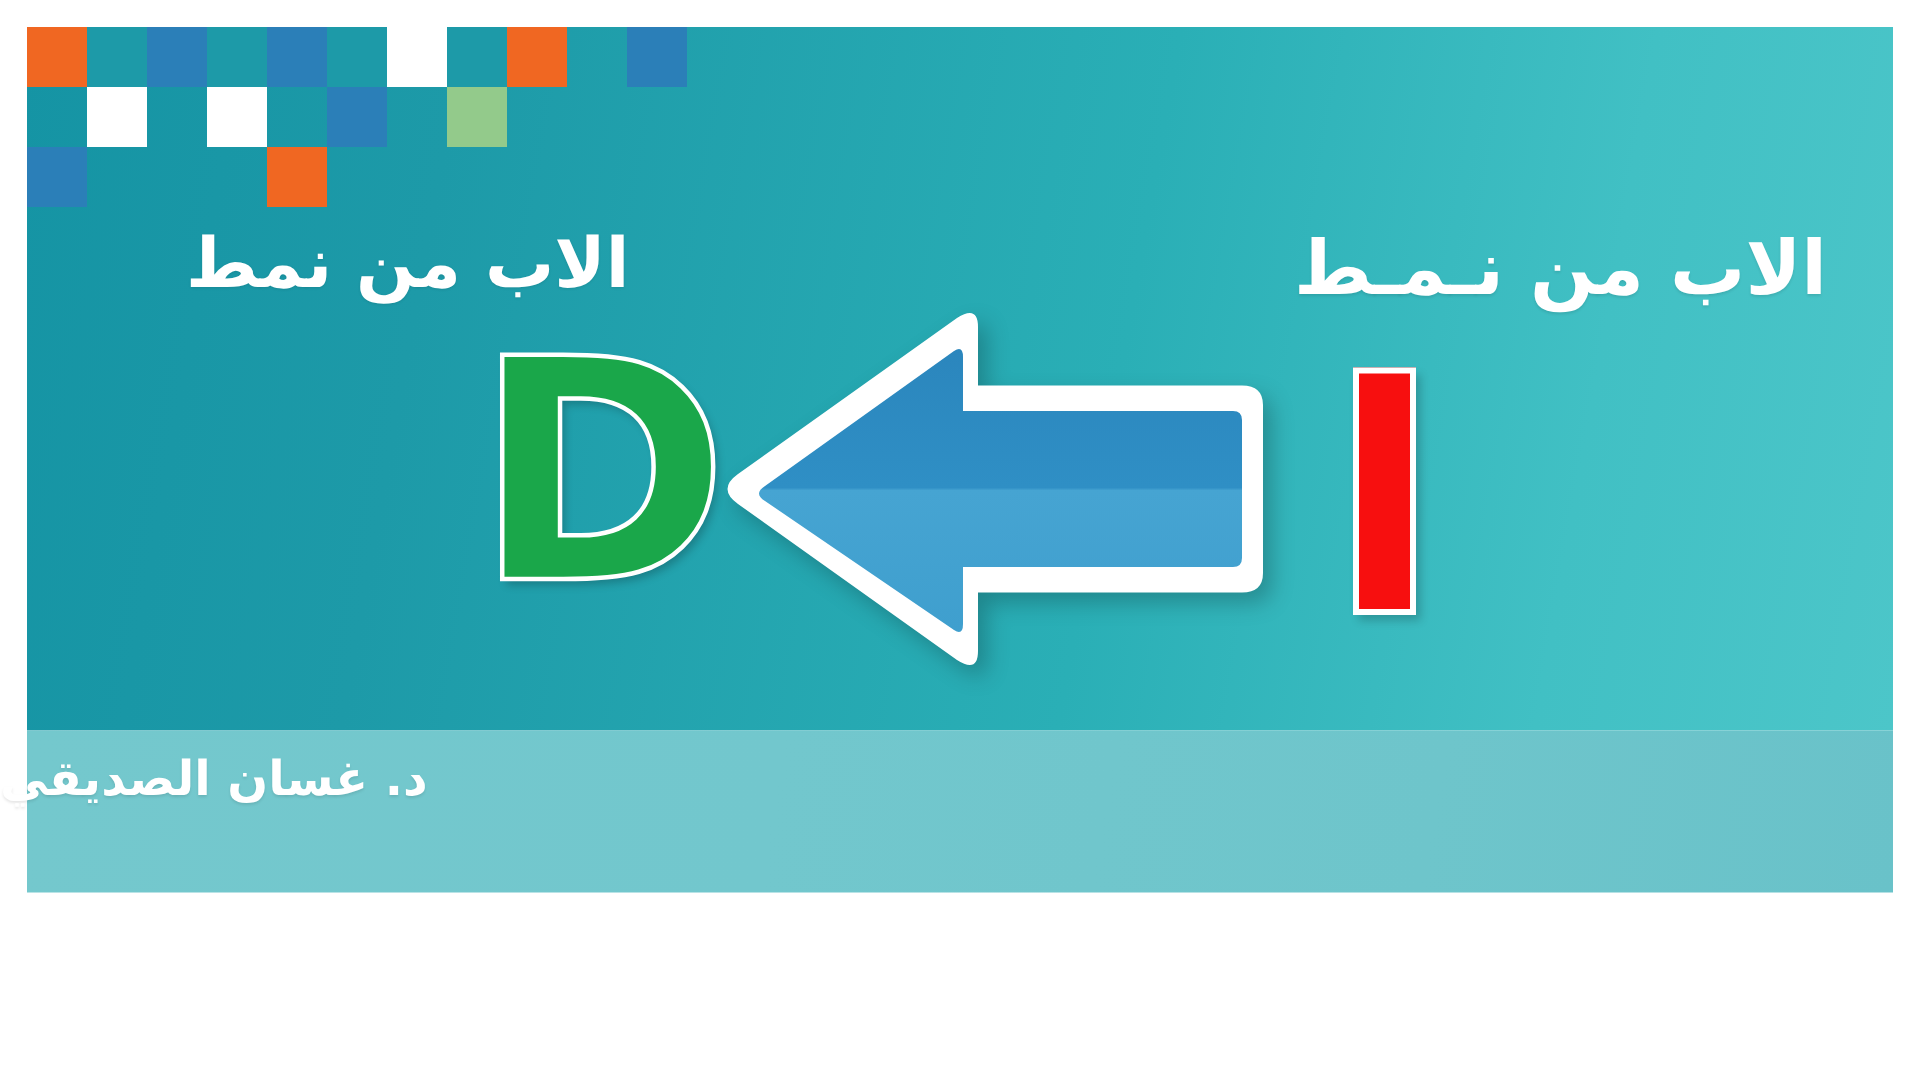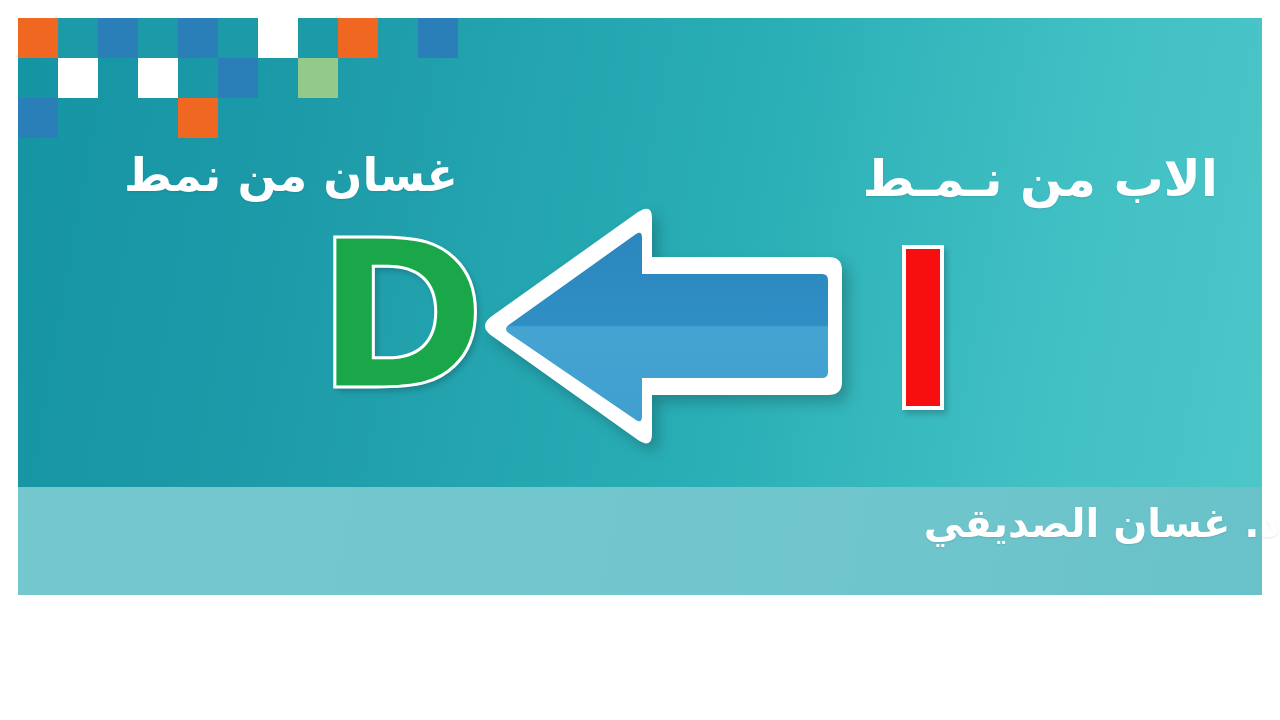--- a/index.html
+++ b/index.html
@@ -45,22 +45,22 @@
     background:#f70f0f;border:4px solid #ffffff;
     box-shadow:3px 4px 6px rgba(0,0,0,.20);
   }
 
   
   #arrow{position:absolute;left:470px;top:190px;width:390px;height:270px;
          filter:drop-shadow(6px 7px 7px rgba(0,0,0,.22));}
 
   
   #speaker{
-    position:absolute;left:0;right:0;top:500px;text-align:right;
-    color:#ffffff;font-size:40px;font-weight:bold;
+    position:absolute;left:0;right:0;top:500px;text-align:left;
+    color:#ffffff;font-size:32px;font-weight:bold;
     direction:rtl;unicode-bidi:bidi-override;
     text-shadow:0 1px 2px rgba(0,0,0,.10);
   }
 
   
   #logos{position:absolute;left:0;top:600px;width:1280px;height:120px;background:#fff;}
 </style>
 </head>
 <body>
 
@@ -81,21 +81,21 @@
         <div class="mcell" style="left: 40px; top: 40px; width: 40px; height: 40px; background: rgb(255, 255, 255);"></div>
         <div class="mcell" style="left: 120px; top: 40px; width: 40px; height: 40px; background: rgb(255, 255, 255);"></div>
         <div class="mcell" style="left: 200px; top: 40px; width: 40px; height: 40px; background: rgb(43, 127, 184);"></div>
         <div class="mcell" style="left: 280px; top: 40px; width: 40px; height: 40px; background: rgb(147, 202, 139);"></div>
         <div class="mcell" style="left: 0px; top: 80px; width: 40px; height: 40px; background: rgb(43, 127, 184);"></div>
         <div class="mcell" style="left: 160px; top: 80px; width: 40px; height: 40px; background: rgb(240, 103, 34);"></div>
       </div>
   </div>
 
   <div class="head" id="head-right">الاب من نـمـط</div>
-  <div class="head" id="head-left">غسان من نمط</div>
+  <div class="head" id="head-left">الاب من نمط</div>
 
   <div id="letter-d">D</div>
   <div id="letter-i"></div>
 
   <div id="arrow">
     <svg width="390" height="270" viewBox="0 0 390 270">
       <defs>
         <linearGradient id="argrad" x1="0" y1="0" x2="0" y2="1">
           <stop offset="0%" stop-color="#2b86bd"></stop>
           <stop offset="49%" stop-color="#2f8fc5"></stop>

